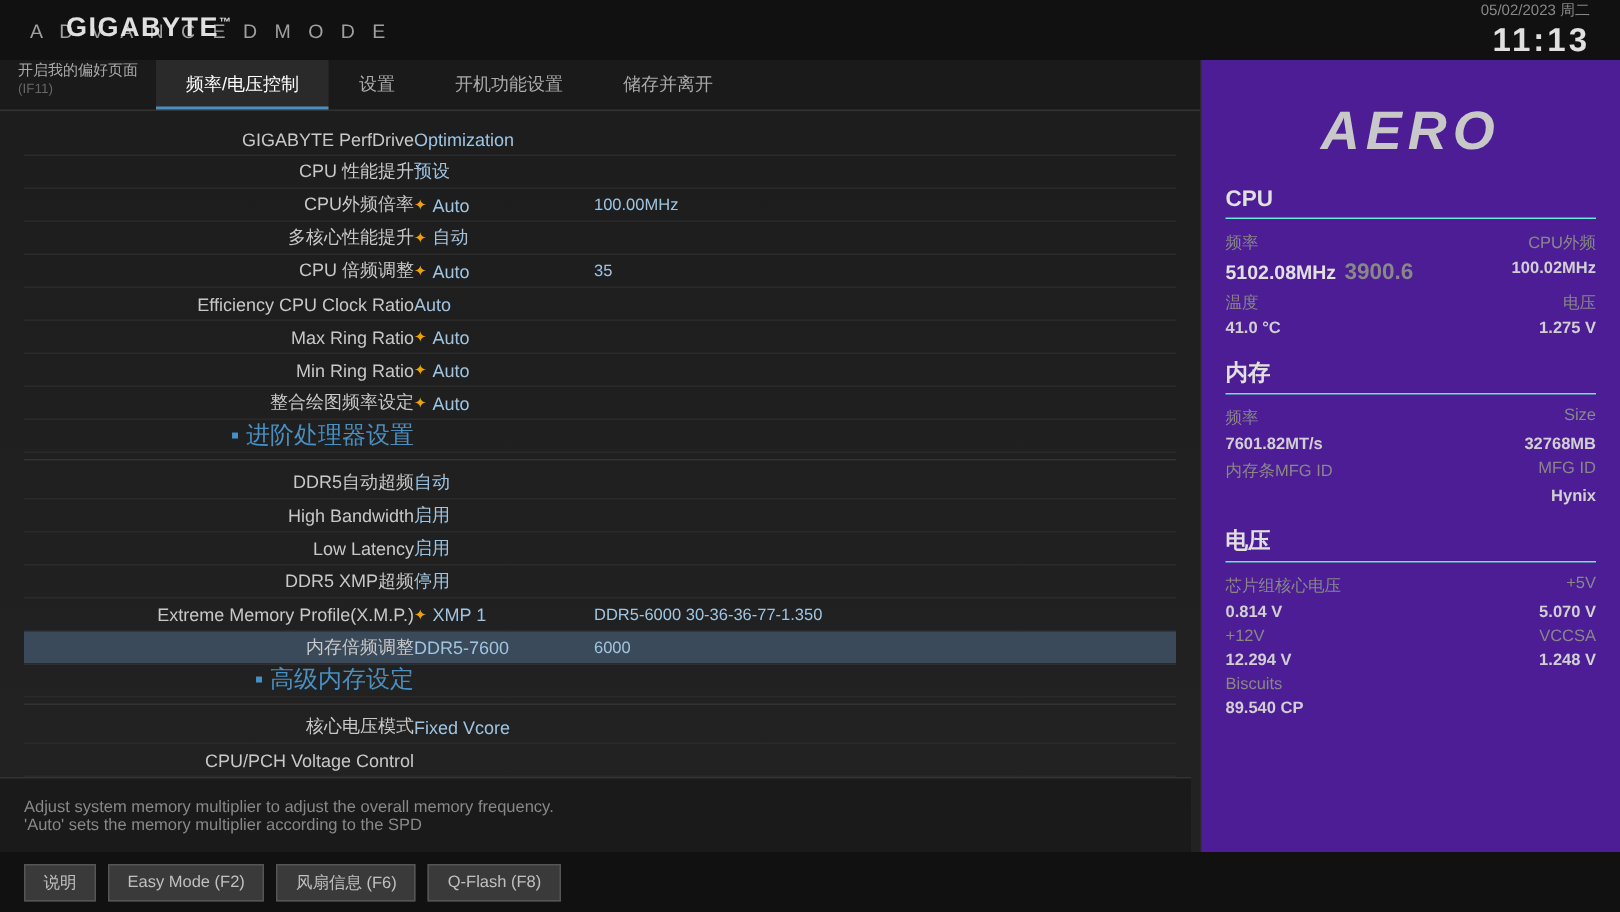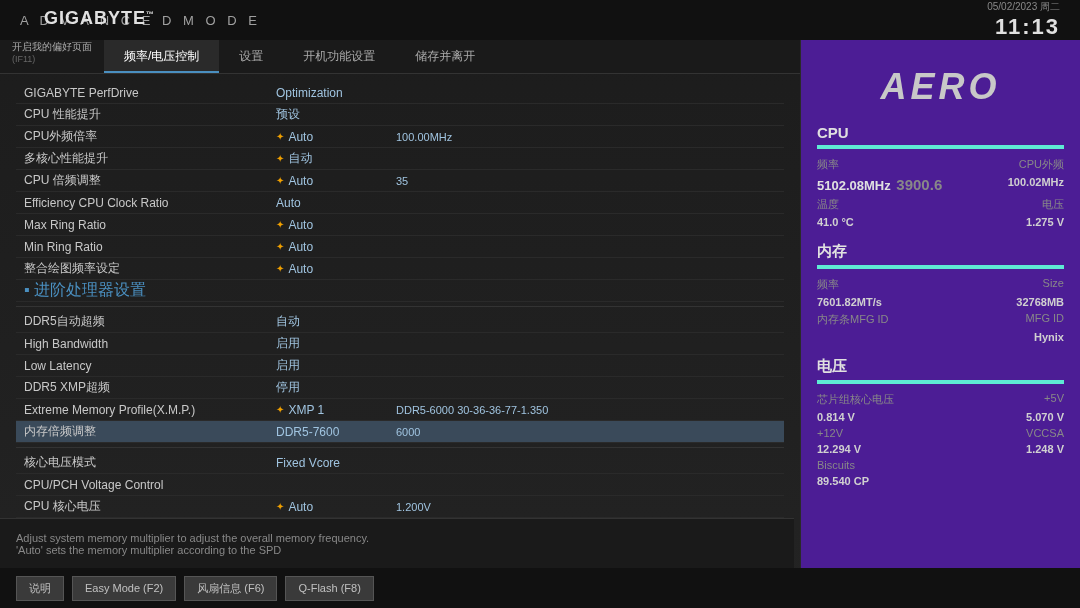--- a/index.html
+++ b/index.html
@@ -150,20 +150,21 @@
 
     .settings-row.section-header {
       color: #888;
       font-size: 16px;
     }
 
     .settings-label {
       flex: 0 0 260px;
       padding-left: 8px;
       color: #c8c8c8;
+      text-align: right;
     }
 
     .settings-value {
       flex: 0 0 120px;
       display: flex;
       align-items: center;
       color: #a0c4e0;
     }
 
     .settings-value .star {
@@ -205,21 +206,21 @@
 
     .panel-section {
       margin-bottom: 14px;
     }
 
     .panel-section-title {
       font-size: 15px;
       font-weight: bold;
       color: #e0e0e0;
       margin-bottom: 8px;
-      border-bottom: 4px solid #5eead4;
+      border-bottom: 1px solid #5eead4;
       padding-bottom: 4px;
     }
 
     .panel-row {
       display: flex;
       justify-content: space-between;
       font-size: 11px;
       margin-bottom: 4px;
     }
 
@@ -437,20 +438,23 @@
           <span class="star">✦</span>
           <span>XMP 1</span>
         </div>
         <div class="settings-extra">DDR5-6000 30-36-36-77-1.350</div>
       </div>
       <div class="settings-row highlighted">
         <div class="settings-label">内存倍频调整</div>
         <div class="settings-value">DDR5-7600</div>
         <div class="settings-extra">6000</div>
       </div>
+      <div class="settings-row section-header">
+        <div class="settings-label"><span style="color:#4a8fc0;">▪ 高级内存设定</span></div>
+      </div>
       <div class="divider"></div>
       <div class="settings-row">
         <div class="settings-label">核心电压模式</div>
         <div class="settings-value">Fixed Vcore</div>
         <div class="settings-extra"></div>
       </div>
       <div class="settings-row">
         <div class="settings-label">CPU/PCH Voltage Control</div>
         <div class="settings-value"></div>
         <div class="settings-extra"></div>

